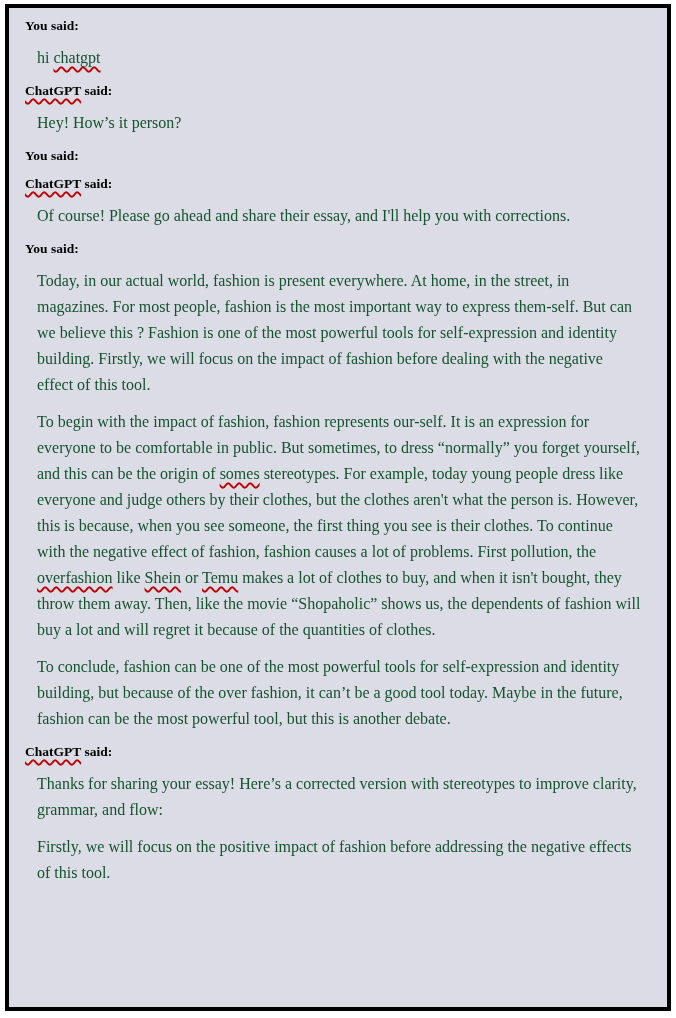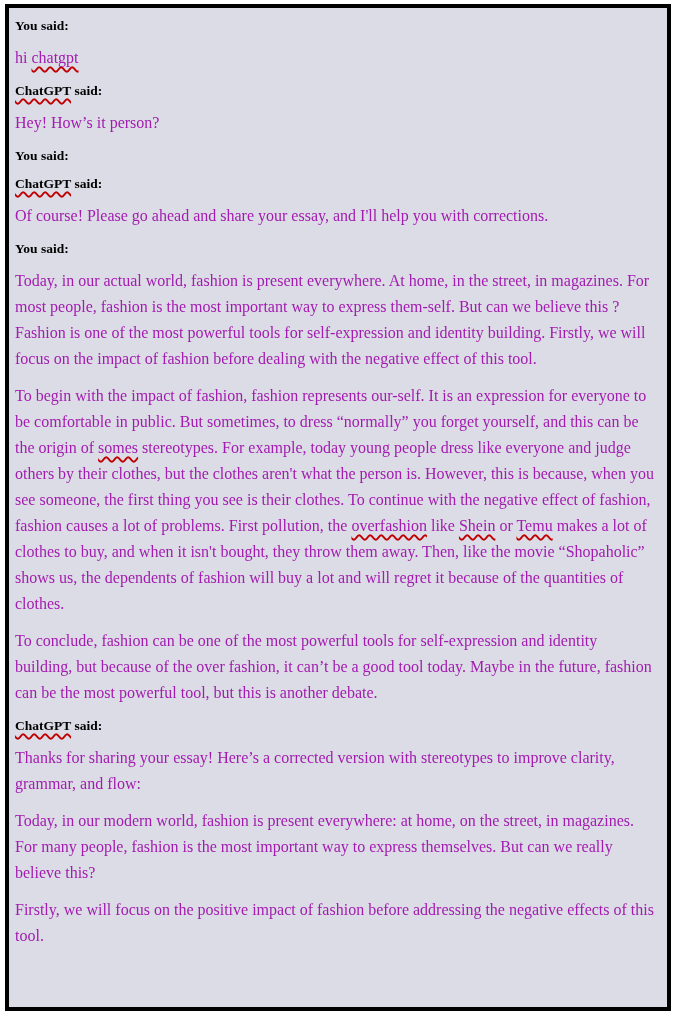--- a/index.html
+++ b/index.html
@@ -13,36 +13,36 @@
   }
   .page {
     position: absolute;
     top: 4px;
     left: 5px;
     right: 5px;
     bottom: 7px;
     border: 4px solid #000000;
     background: #dcdce6;
     box-sizing: border-box;
-    padding: 9px 12px 8px 6px;
+    padding: 9px 12px 8px 16px;
     overflow: hidden;
   }
   .transcript { width: 100%; }
   .role-label {
     font-weight: bold;
     font-size: 13.5px;
     line-height: 17px;
     color: #000000;
     margin: 11px 0;
   }
   .msg-paragraph {
     font-size: 16px;
     line-height: 26px;
-    color: #a21caf;
-    margin: 11px 0;
+    color: #14532d;
+    margin: 11px 12px;
   }
   .transcript > :first-child { margin-top: 0; }
   .misspelled {
     text-decoration-line: underline;
     text-decoration-style: wavy;
     text-decoration-color: #c00000;
     text-decoration-thickness: 2px;
     text-underline-offset: 3px;
     text-decoration-skip-ink: none;
   }
@@ -51,23 +51,22 @@
 <body>
 
 <div class="page">
   <div class="transcript" id="transcript">
       <div class="role-label"><span>You said:</span></div>
       <div class="msg-paragraph"><span>hi </span><span class="misspelled">chatgpt</span></div>
       <div class="role-label"><span class="misspelled">ChatGPT</span><span> said:</span></div>
       <div class="msg-paragraph"><span>Hey! How’s it person?</span></div>
       <div class="role-label"><span>You said:</span></div>
       <div class="role-label"><span class="misspelled">ChatGPT</span><span> said:</span></div>
-      <div class="msg-paragraph"><span>Of course! Please go ahead and share your essay, and I'll help you with corrections.</span></div>
+      <div class="msg-paragraph"><span>Of course! Please go ahead and share their essay, and I'll help you with corrections.</span></div>
       <div class="role-label"><span>You said:</span></div>
       <div class="msg-paragraph"><span>Today, in our actual world, fashion is present everywhere. At home, in the street, in magazines. For most people, fashion is the most important way to express them-self. But can we believe this ? Fashion is one of the most powerful tools for self-expression and identity building. Firstly, we will focus on the impact of fashion before dealing with the negative effect of this tool.</span></div>
       <div class="msg-paragraph"><span>To begin with the impact of fashion, fashion represents our-self. It is an expression for everyone to be comfortable in public. But sometimes, to dress “normally” you forget yourself, and this can be the origin of </span><span class="misspelled">somes</span><span> stereotypes. For example, today young people dress like everyone and judge others by their clothes, but the clothes aren't what the person is. However, this is because, when you see someone, the first thing you see is their clothes. To continue with the negative effect of fashion, fashion causes a lot of problems. First pollution, the </span><span class="misspelled">overfashion</span><span> like </span><span class="misspelled">Shein</span><span> or </span><span class="misspelled">Temu</span><span> makes a lot of clothes to buy, and when it isn't bought, they throw them away. Then, like the movie “Shopaholic” shows us, the dependents of fashion will buy a lot and will regret it because of the quantities of clothes.</span></div>
       <div class="msg-paragraph"><span>To conclude, fashion can be one of the most powerful tools for self-expression and identity building, but because of the over fashion, it can’t be a good tool today. Maybe in the future, fashion can be the most powerful tool, but this is another debate.</span></div>
       <div class="role-label"><span class="misspelled">ChatGPT</span><span> said:</span></div>
       <div class="msg-paragraph"><span>Thanks for sharing your essay! Here’s a corrected version with stereotypes to improve clarity, grammar, and flow:</span></div>
-      <div class="msg-paragraph"><span>Today, in our modern world, fashion is present everywhere: at home, on the street, in magazines. For many people, fashion is the most important way to express themselves. But can we really believe this?</span></div>
       <div class="msg-paragraph"><span>Firstly, we will focus on the positive impact of fashion before addressing the negative effects of this tool.</span></div>
     </div>
 </div>
 
 </body></html>

